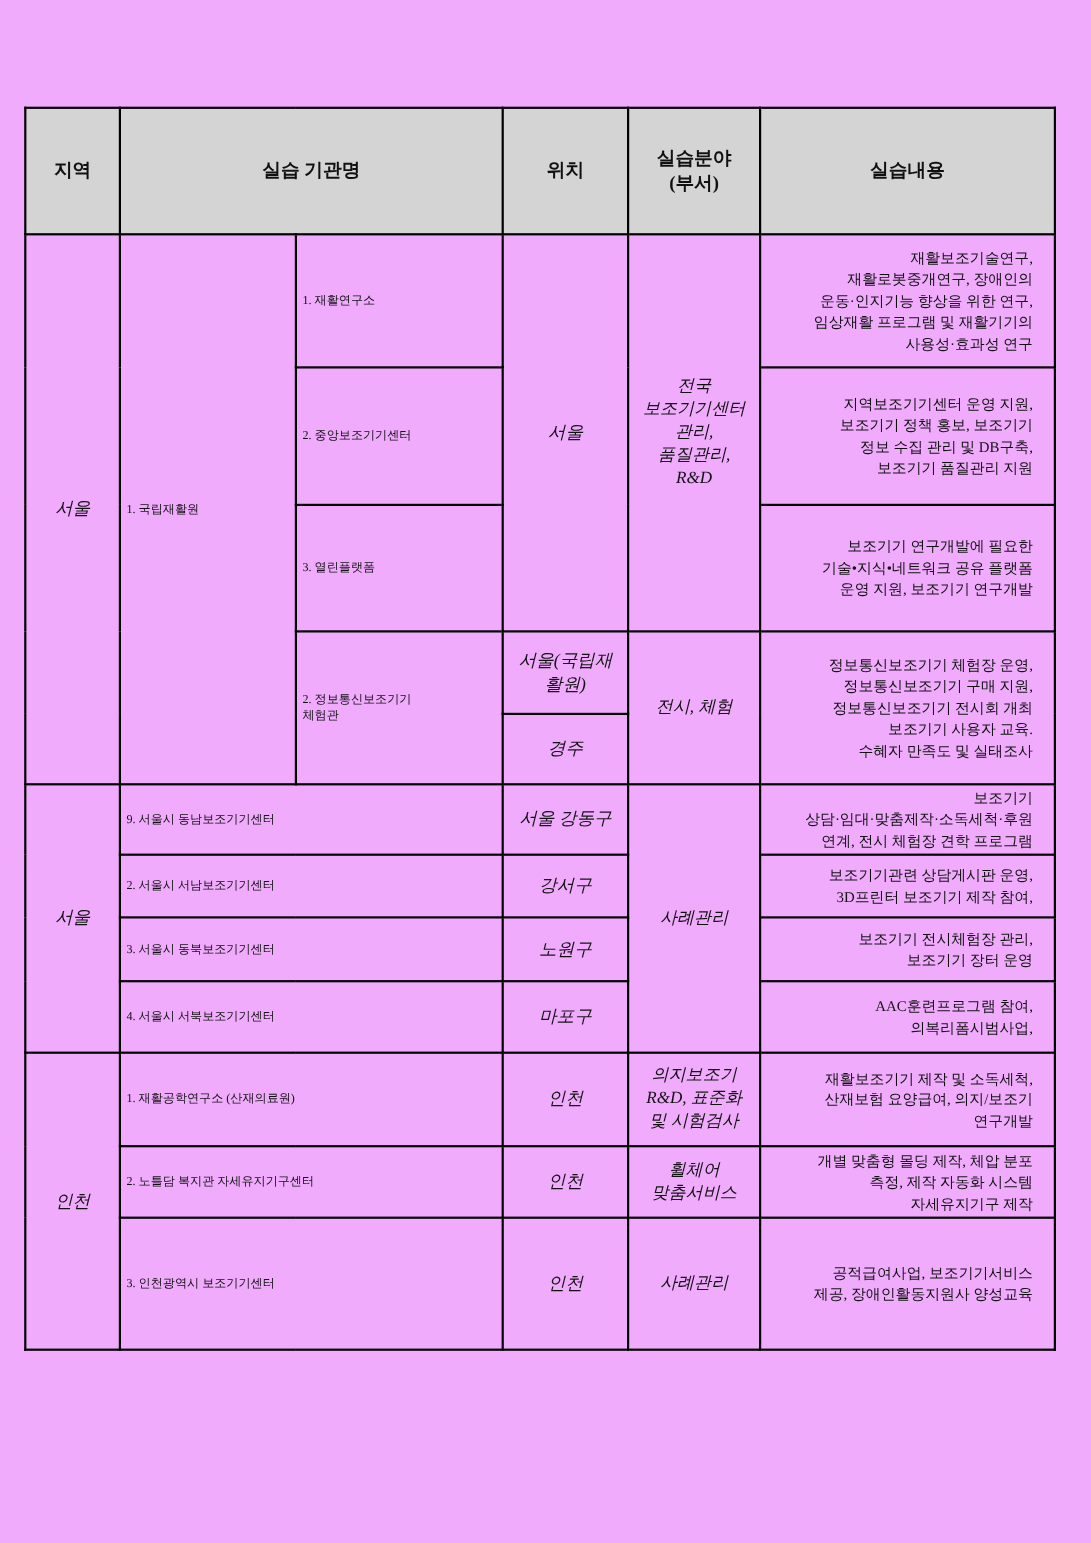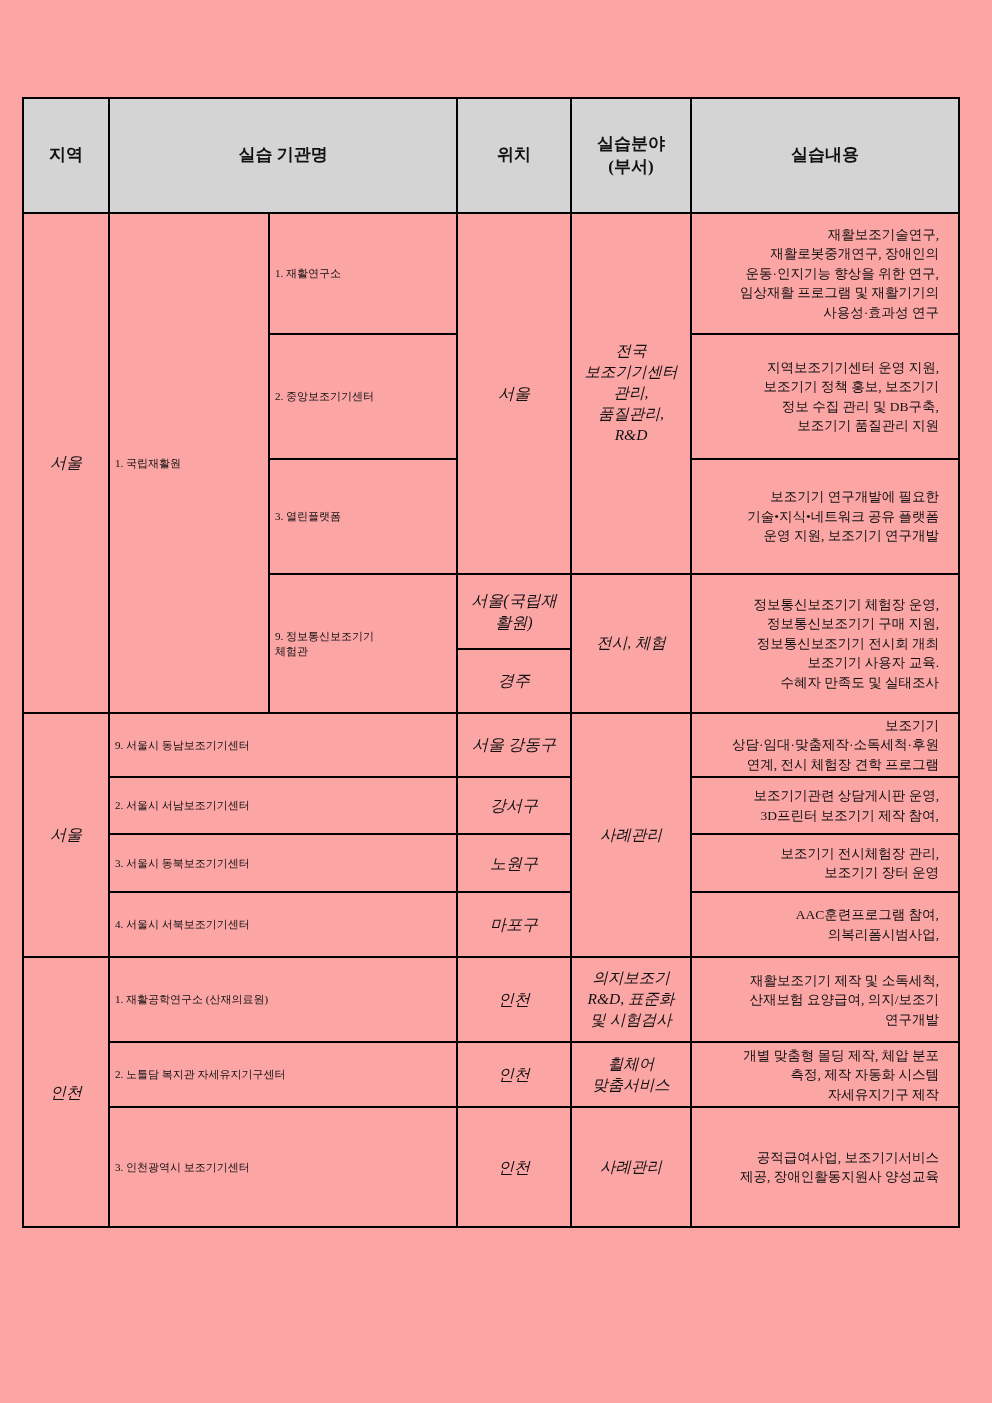--- a/index.html
+++ b/index.html
@@ -1,20 +1,20 @@
 <!DOCTYPE html>
 <html><head>
 <meta charset="utf-8">
 <style>
   html, body { margin: 0; padding: 0; background: #ffffff; }
   .page {
     position: relative;
     width: 992px;
     height: 1403px;
-    background: #fca5a5;
+    background: #f0abfc;
     font-family: "Liberation Serif", "DejaVu Serif", serif;
     color: #111111;
   }
   table.doc-table {
     position: absolute;
     left: 22px;
     top: 97px;
     border-collapse: collapse;
     table-layout: fixed;
     width: 936px;
@@ -99,21 +99,21 @@
 정보 수집 관리 및 DB구축,
 보조기기 품질관리 지원</td>
     </tr>
     <tr style="height:115px">
       <td class="name">3. 열린플랫폼</td>
       <td class="content">보조기기 연구개발에 필요한
 기술•지식•네트워크 공유 플랫폼
 운영 지원, 보조기기 연구개발</td>
     </tr>
     <tr style="height:75px">
-      <td class="name" rowspan="2">9. 정보통신보조기기
+      <td class="name" rowspan="2">2. 정보통신보조기기
 체험관</td>
       <td class="loc">서울(국립재
 활원)</td>
       <td class="field" rowspan="2">전시, 체험</td>
       <td class="content" rowspan="2">정보통신보조기기 체험장 운영,
 정보통신보조기기 구매 지원,
 정보통신보조기기 전시회 개최
 보조기기 사용자 교육.
 수혜자 만족도 및 실태조사</td>
     </tr>

